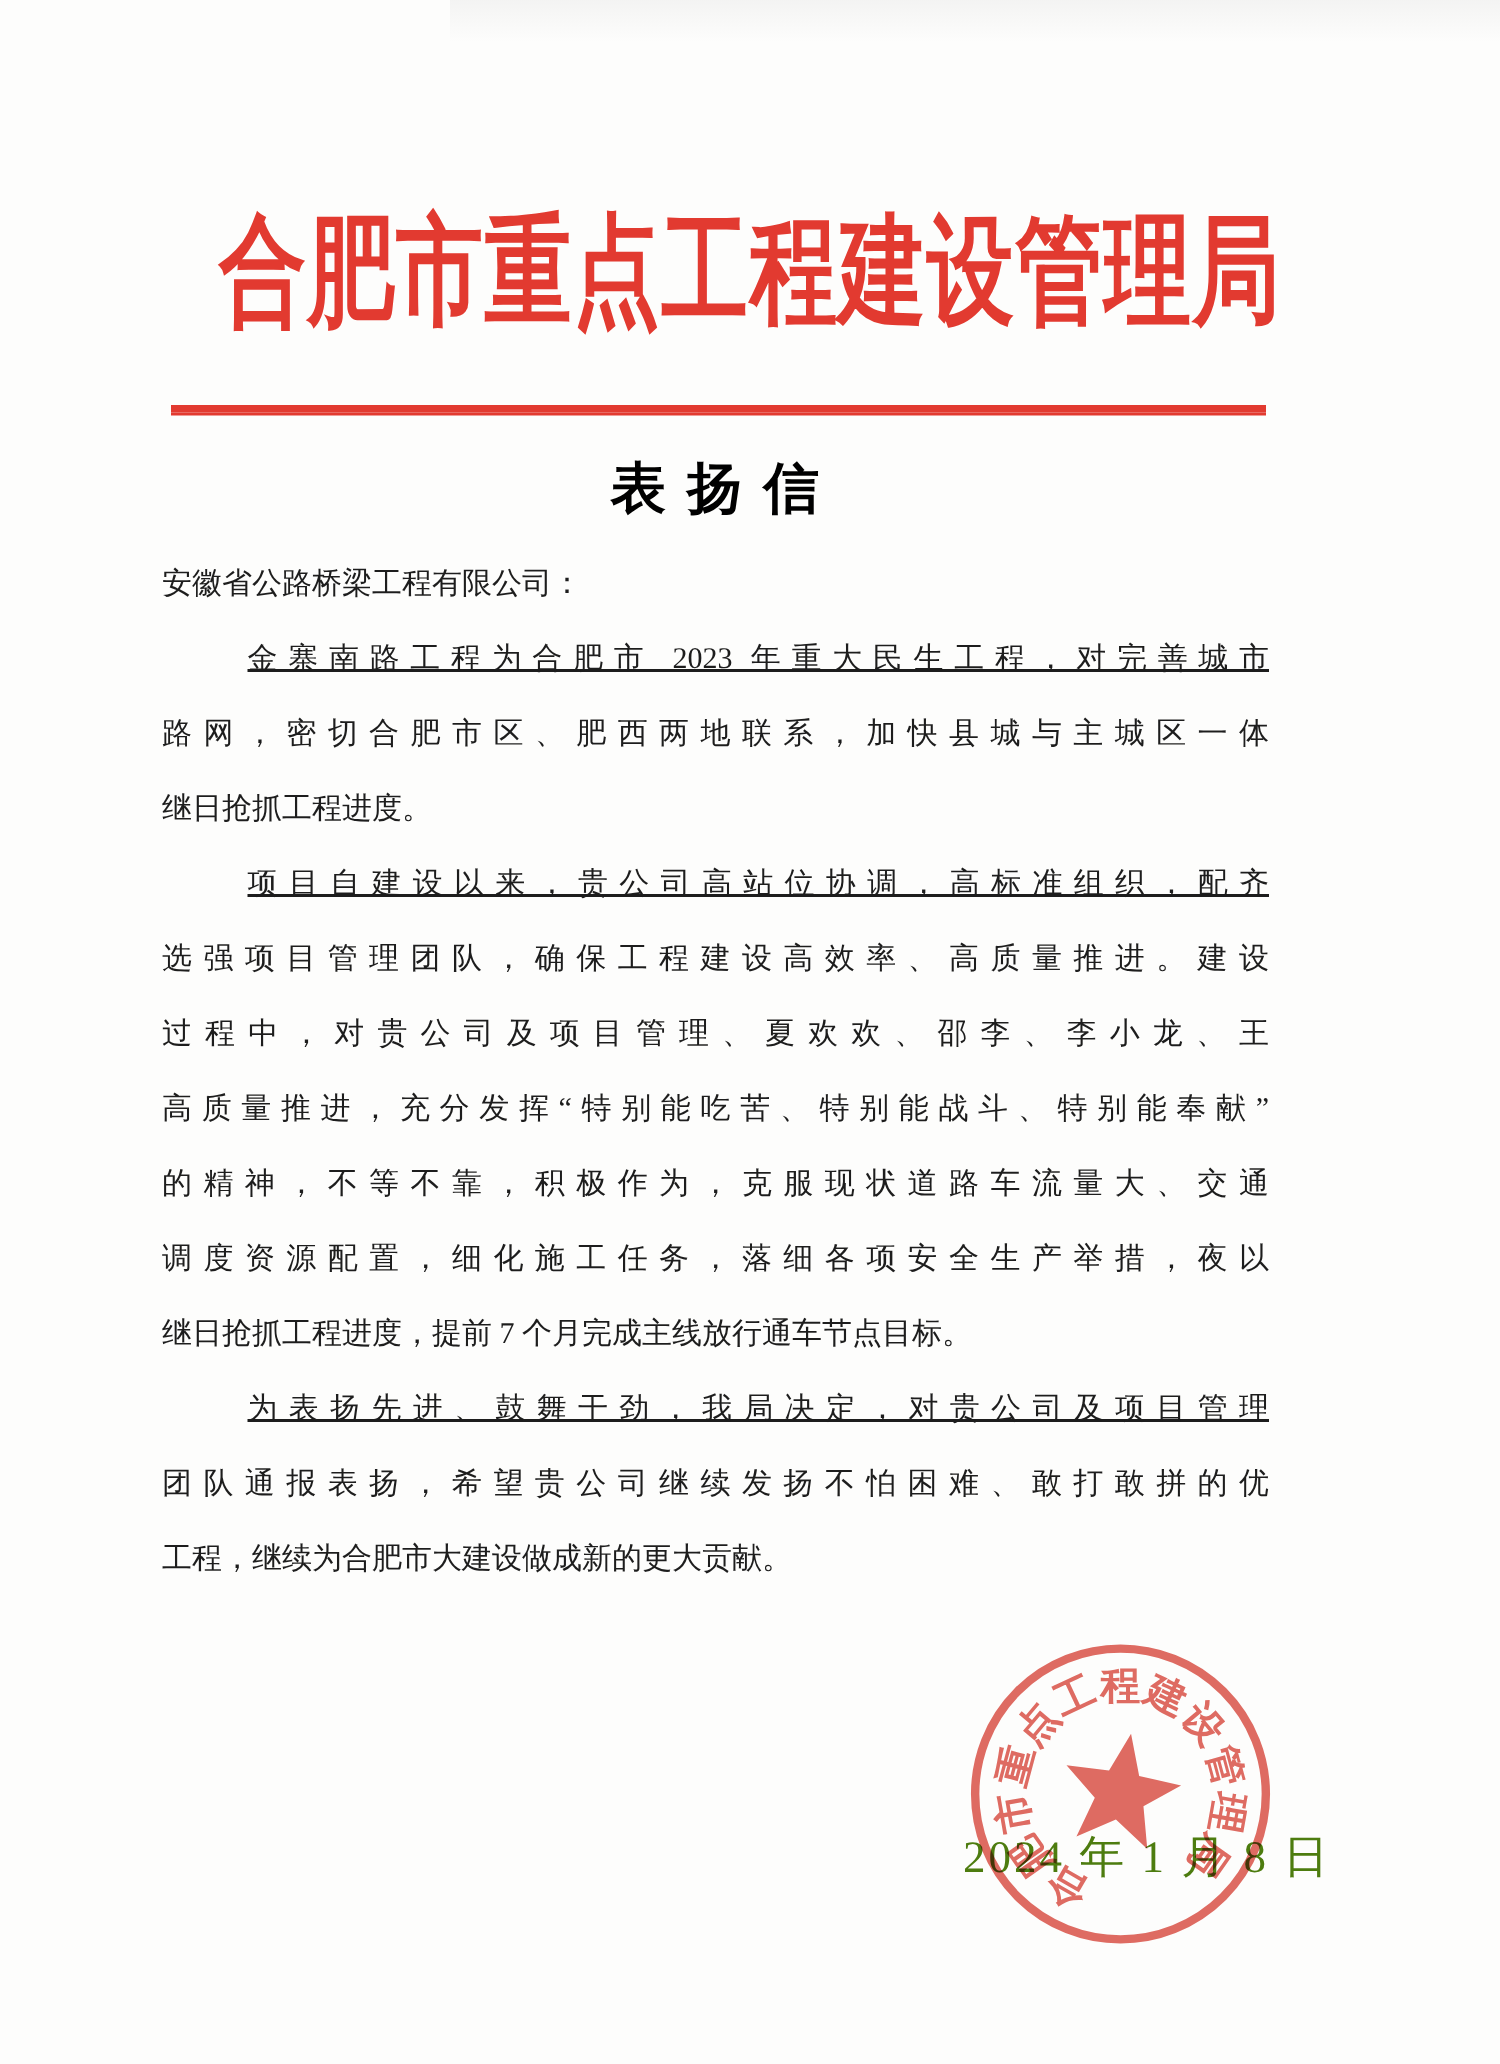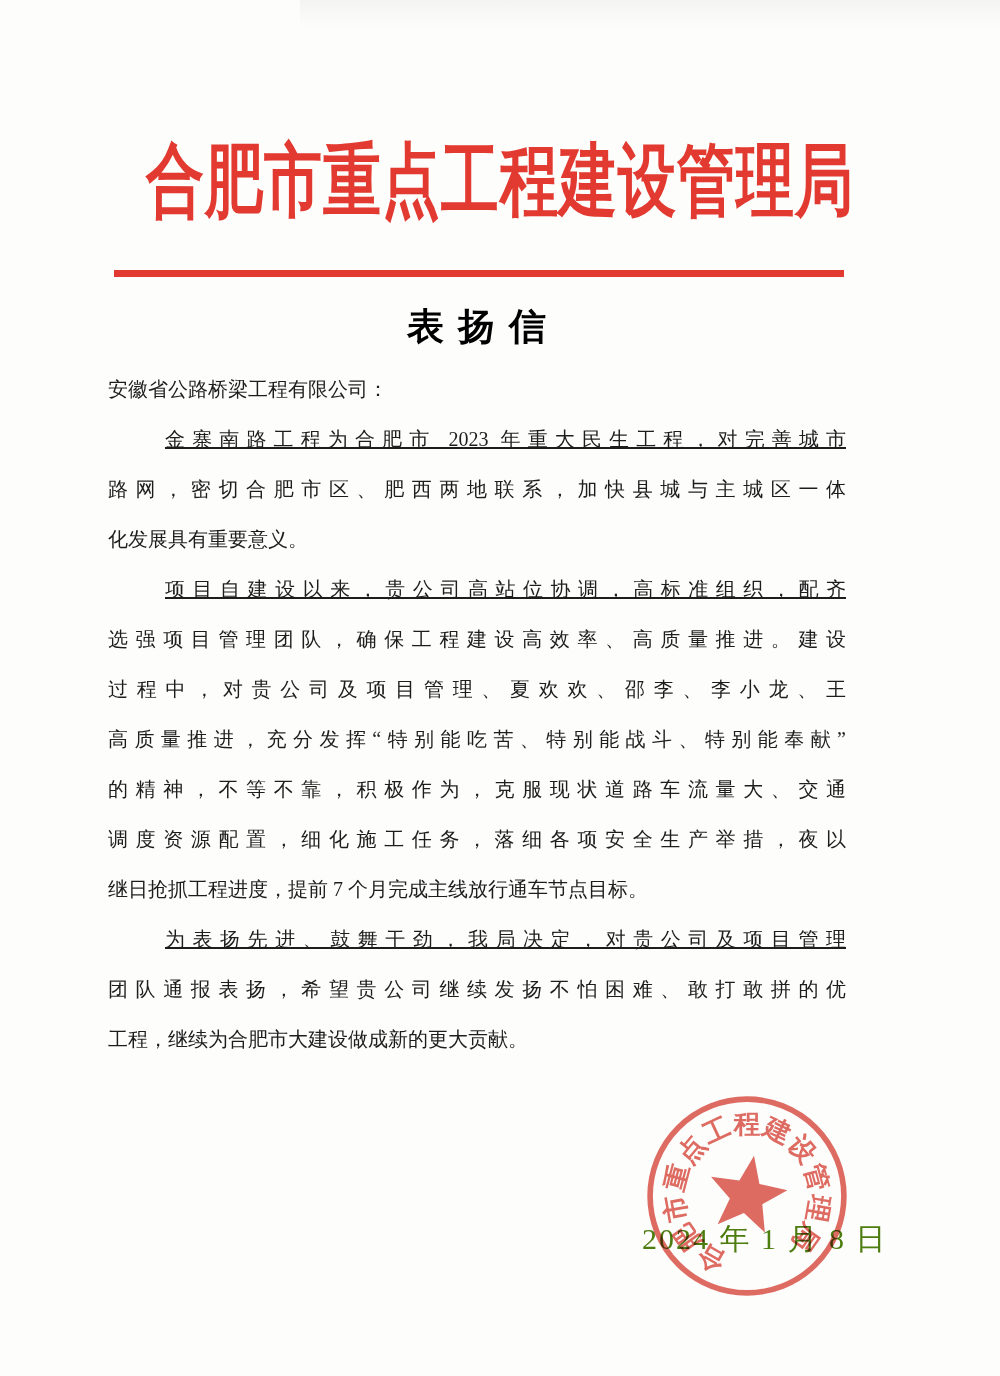--- a/index.html
+++ b/index.html
@@ -106,21 +106,21 @@
   </div>
 
   <div class="red-rule"></div>
 
   <div class="letter-title">表扬信</div>
 
   <div class="body-text" id="body-text">
       <div class="line last">安徽省公路桥梁工程有限公司：</div>
       <div class="line indent">金寨南路工程为合肥市 2023 年重大民生工程，对完善城市</div>
       <div class="line">路网，密切合肥市区、肥西两地联系，加快县城与主城区一体</div>
-      <div class="line last">化发展具有重要意义。</div>
+      <div class="line last">继日抢抓工程进度。</div>
       <div class="line indent">项目自建设以来，贵公司高站位协调，高标准组织，配齐</div>
       <div class="line">选强项目管理团队，确保工程建设高效率、高质量推进。建设</div>
       <div class="line">过程中，对贵公司及项目管理、夏欢欢、邵李、李小龙、王</div>
       <div class="line">高质量推进，充分发挥“特别能吃苦、特别能战斗、特别能奉献”</div>
       <div class="line">的精神，不等不靠，积极作为，克服现状道路车流量大、交通</div>
       <div class="line">调度资源配置，细化施工任务，落细各项安全生产举措，夜以</div>
       <div class="line last">继日抢抓工程进度，提前 7 个月完成主线放行通车节点目标。</div>
       <div class="line indent">为表扬先进、鼓舞干劲，我局决定，对贵公司及项目管理</div>
       <div class="line">团队通报表扬，希望贵公司继续发扬不怕困难、敢打敢拼的优</div>
       <div class="line last">工程，继续为合肥市大建设做成新的更大贡献。</div>

